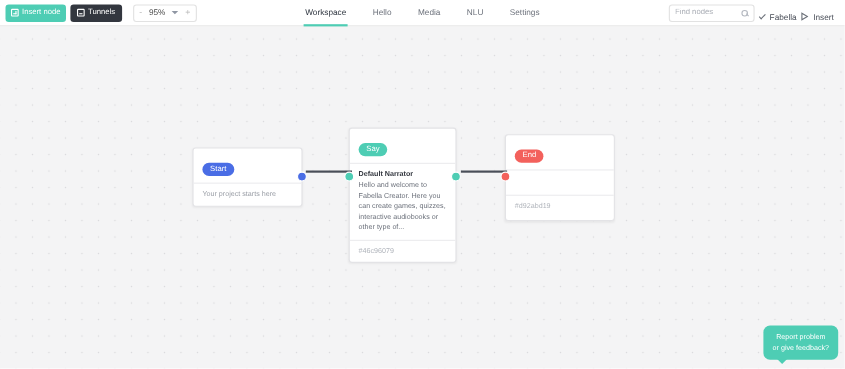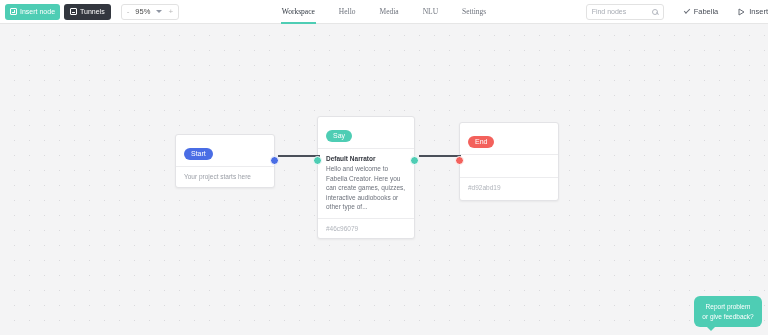--- a/index.html
+++ b/index.html
@@ -63,34 +63,33 @@
     width: 0; height: 0; cursor: pointer;
     border-left: 3px solid transparent; border-right: 3px solid transparent;
     border-top: 3.5px solid #8f96a3;
   }
 
   .tb-center {
     position: absolute; left: 0; right: 0; top: 0;
     height: 24px; display: flex; justify-content: center;
     align-items: stretch; gap: 22px;
     pointer-events: none;
-    font-family: Liberation Serif, serif;
   }
   .navtab {
     pointer-events: auto;
     display: flex; align-items: center;
     font-size: 7.5px; color: #6d727c;
     border-bottom: 2px solid transparent;
     cursor: pointer; padding: 0 1px;
   }
   .navtab.active { color: #2f3640; border-bottom-color: #4ecdb4; }
 
   .tb-right {
-    margin-left: auto; display: flex; align-items: center;
-    gap: 20px; 
+    margin-left: auto; display: flex; align-items: flex-end;
+    gap: 4px; padding-right: 10px;
   }
   .searchbox {
     display: flex; align-items: center;
     width: 78px; height: 16px; padding: 0 5px;
     border: 1px solid #e2e2e2; border-radius: 3px; background: #fff;
   }
   .searchbox input {
     border: none; outline: none; flex: 1 1 auto; width: 100%;
     font-size: 7px; color: #33373f;
     font-family: "Liberation Sans", sans-serif; background: transparent;

